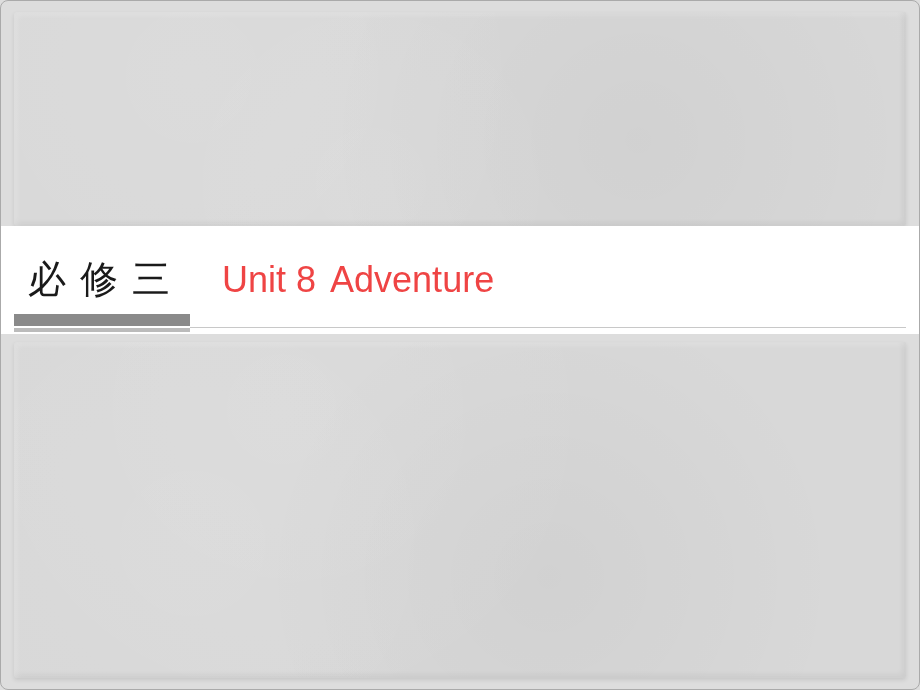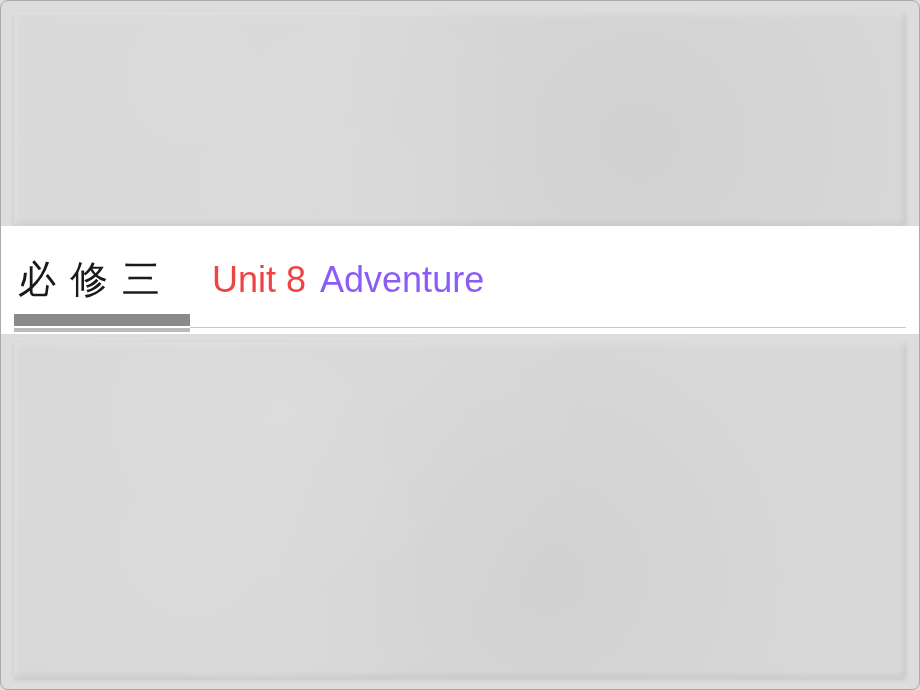--- a/index.html
+++ b/index.html
@@ -45,21 +45,21 @@
       position: absolute;
       top: 226px;
       left: 0;
       width: 920px;
       height: 108px;
       background: #ffffff;
     }
     .title-content {
       position: absolute;
       top: 28px;
-      left: 18px;
+      left: 28px;
       display: flex;
       align-items: baseline;
       justify-content: center;
     }
     .chinese-label {
       font-family: "SimSun", "Songti SC", serif;
       font-size: 38px;
       font-weight: 500;
       letter-spacing: 14px;
       color: #1a1a1a;
@@ -68,21 +68,21 @@
       font-family: Arial, "Helvetica Neue", sans-serif;
       font-size: 36px;
       font-weight: 500;
       color: #ef4444;
       margin-left: 38px;
     }
     .unit-topic {
       font-family: Arial, "Helvetica Neue", sans-serif;
       font-size: 36px;
       font-weight: 400;
-      color: #8b5cf6;
+      color: #ef4444;
       margin-left: 14px;
     }
     .underline-segment-dark {
       position: absolute;
       top: 314px;
       left: 14px;
       width: 176px;
       height: 12px;
       background: #8a8a8a;
     }

